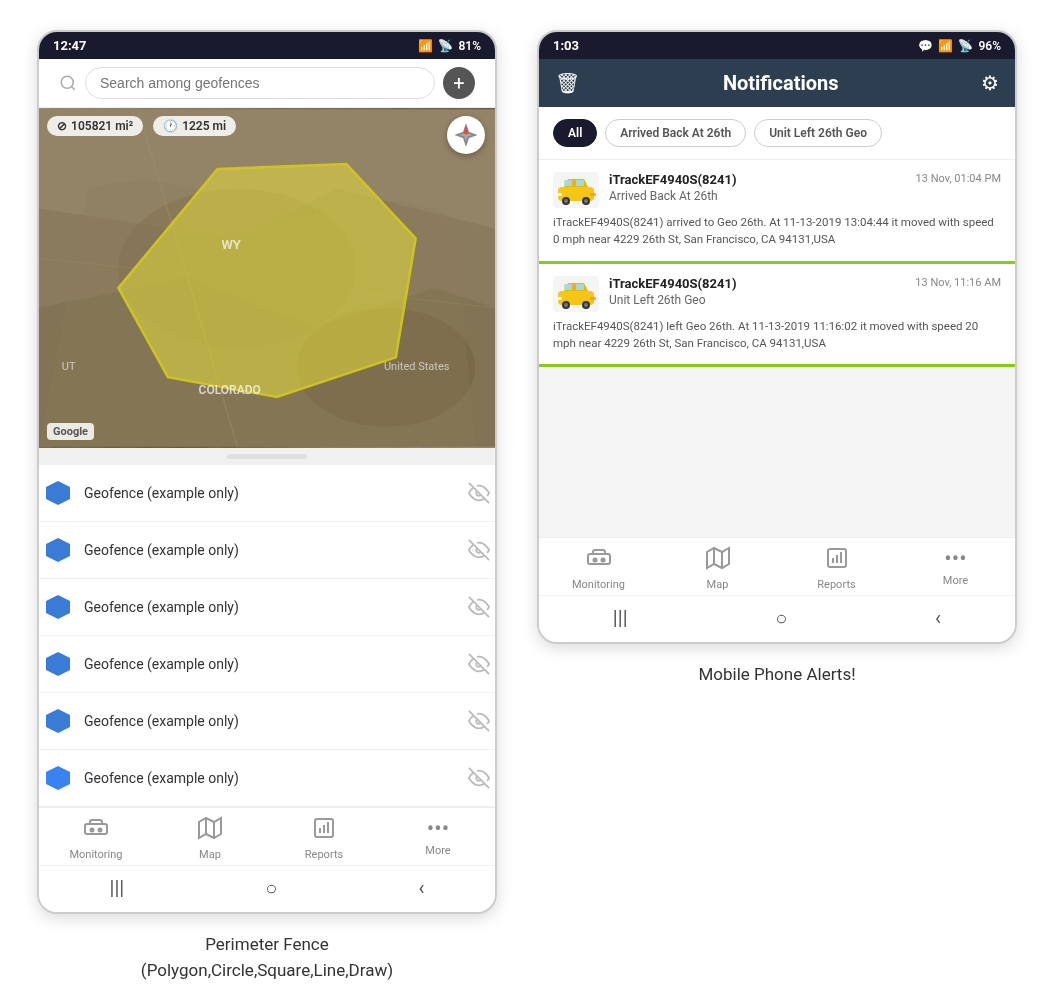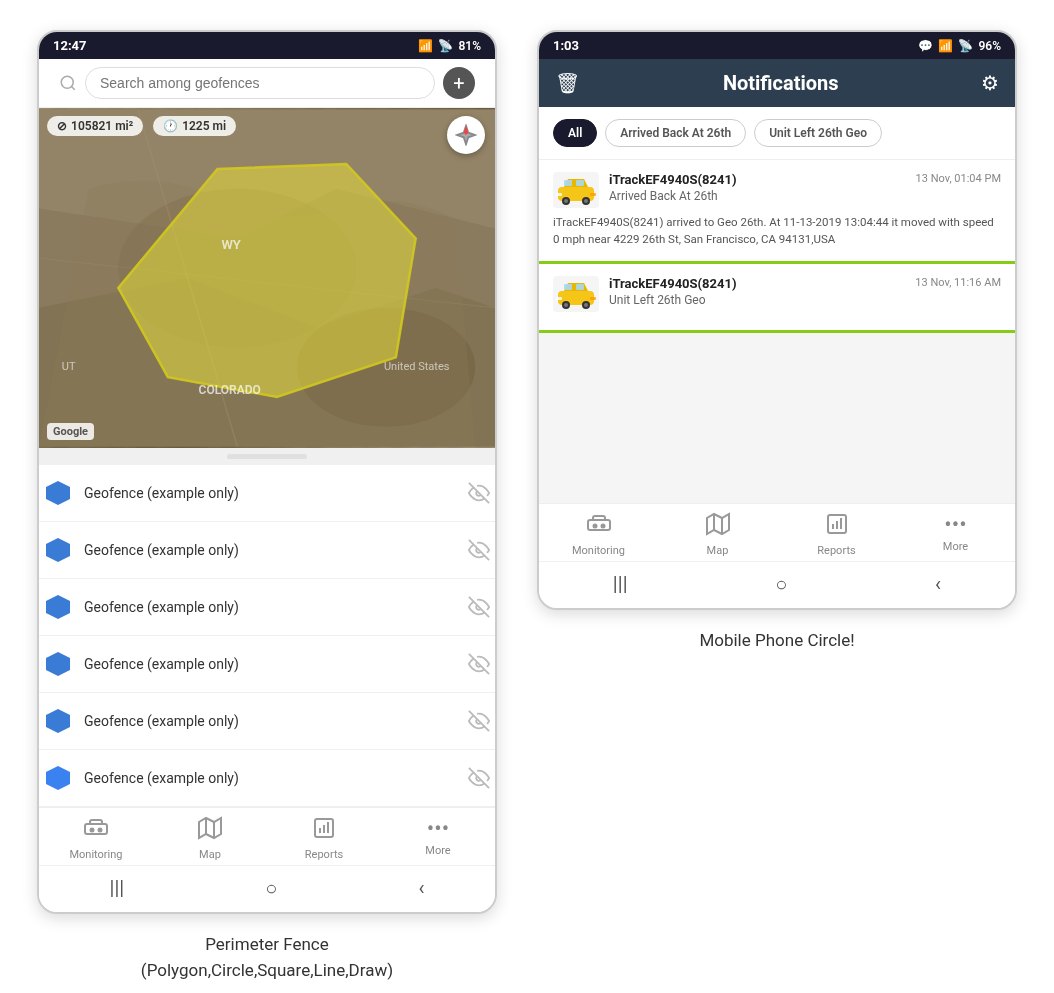--- a/index.html
+++ b/index.html
@@ -615,20 +615,21 @@
               </svg>
             </div>
             <div class="notif-item-content">
               <div class="notif-item-title-row">
                 <span class="notif-device-name">iTrackEF4940S(8241)</span>
                 <span class="notif-timestamp">13 Nov, 11:16 AM</span>
               </div>
               <div class="notif-event-type">Unit Left 26th Geo</div>
             </div>
           </div>
+          <div class="notif-body">iTrackEF4940S(8241) left Geo 26th.    At 11-13-2019 11:16:02 it moved with speed 20 mph near 4229 26th St, San Francisco, CA 94131,USA</div>
         </div>
 
         <div class="notif-empty"></div>
       </div>
 
       <div class="bottom-nav">
         <div class="nav-item">
           <span class="nav-icon">
             <svg width="24" height="24" viewBox="0 0 24 24" fill="none" stroke="#999" stroke-width="2">
                 <rect x="1" y="8" width="22" height="10" rx="2"></rect>
@@ -667,16 +668,16 @@
       </div>
 
       <div class="system-nav">
         <span class="sys-nav-item">|||</span>
         <span class="sys-nav-item">○</span>
         <span class="sys-nav-item">‹</span>
       </div>
     </div>
 
     <div class="caption-text">
-      <span>Mobile Phone Circle!</span>
+      <span>Mobile Phone Alerts!</span>
     </div>
   </div>
 </div>
 
 </body></html>

